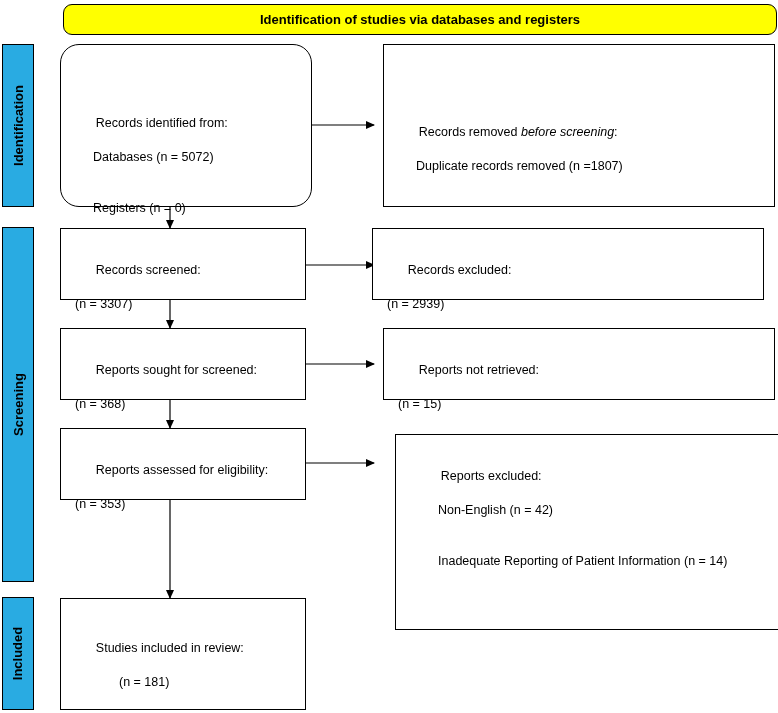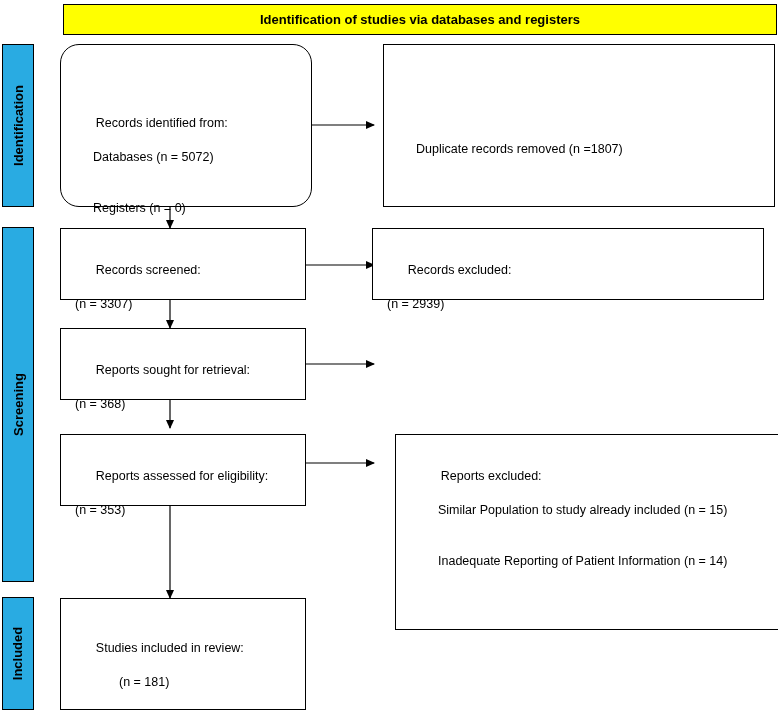--- a/index.html
+++ b/index.html
@@ -64,21 +64,21 @@
     left: 0;
     top: 0;
     pointer-events: none;
   }
 </style>
 </head>
 <body>
 
 <div id="page">
 
-  <div class="title-banner" style="left:63px; top:4px; width:714px; height:31px;">
+  <div class="title-banner" style="left:63px; top:4px; width:714px; height:31px;border-radius:9px;">
     <span>Identification of studies via databases and registers</span>
   </div>
 
   <div class="side-band" style="left:2px; top:44px; width:32px; height:163px;">
     <span>Identification</span>
   </div>
   <div class="side-band" style="left:2px; top:227px; width:32px; height:355px;">
     <span>Screening</span>
   </div>
   <div class="side-band" style="left:2px; top:597px; width:32px; height:113px;">
@@ -112,57 +112,64 @@
   <div class="box" style="left:60px; top:44px; width:252px; height:163px;border-radius:19px;">
     <div class="box-text" style="left:14px; top:53px;">
       <span>Records identified from:</span>
       <span class="ind1">Databases (n = 5072)</span>
       <span class="ind1">Registers (n = 0)</span>
     </div>
   </div>
 
   <div class="box" style="left:383px; top:44px; width:392px; height:163px;">
     <div class="box-text" style="left:14px; top:62px;">
+      <span><span>Records removed </span><span class="italic">before screening</span><span>:</span></span>
       <span class="ind1">Duplicate records removed (n =1807)</span>
     </div>
   </div>
 
   <div class="box" style="left:60px; top:228px; width:246px; height:72px;">
     <div class="box-text" style="left:14px; top:16px;">
       <span>Records screened:</span>
       <span style="display:block;">(n = 3307)</span>
     </div>
   </div>
 
   <div class="box" style="left:361px; top:228px; width:392px; height:72px;margin-left:11px;">
     <div class="box-text" style="left:14px; top:16px;">
       <span>Records excluded:</span>
       <span style="display:block;">(n = 2939)</span>
     </div>
   </div>
 
   <div class="box" style="left:60px; top:328px; width:246px; height:72px;">
     <div class="box-text" style="left:14px; top:16px;">
-      <span>Reports sought for retrieval:</span>
+      <span>Reports sought for screened:</span>
       <span style="display:block;">(n = 368)</span>
     </div>
   </div>
 
+  <div class="box" style="left:383px; top:328px; width:392px; height:72px;">
+    <div class="box-text" style="left:14px; top:16px;">
+      <span>Reports not retrieved:</span>
+      <span style="display:block;">(n = 15)</span>
+    </div>
+  </div>
 
-  <div class="box" style="left:60px; top:428px; width:246px; height:72px;margin-top:6px;">
+  <div class="box" style="left:60px; top:428px; width:246px; height:72px;">
     <div class="box-text" style="left:14px; top:16px;">
       <span>Reports assessed for eligibility:</span>
       <span style="display:block;">(n = 353)</span>
     </div>
   </div>
 
   <div class="box" style="left:383px; top:434px; width:392px; height:196px;margin-left:12px;">
     <div class="box-text" style="left:24px; top:16px;">
       <span>Reports excluded:</span>
-      <span class="ind1">Similar Population to study already included (n = 15)</span>
+      <span class="ind1">Non-English (n = 42)</span>
       <span class="ind1">Inadequate Reporting of Patient Information (n = 14)</span>
       
       
       
     </div>
   </div>
 
   <div class="box" style="left:60px; top:598px; width:246px; height:112px;">
     <div class="box-text" style="left:14px; top:24px;">
       <span>Studies included in review:</span>

